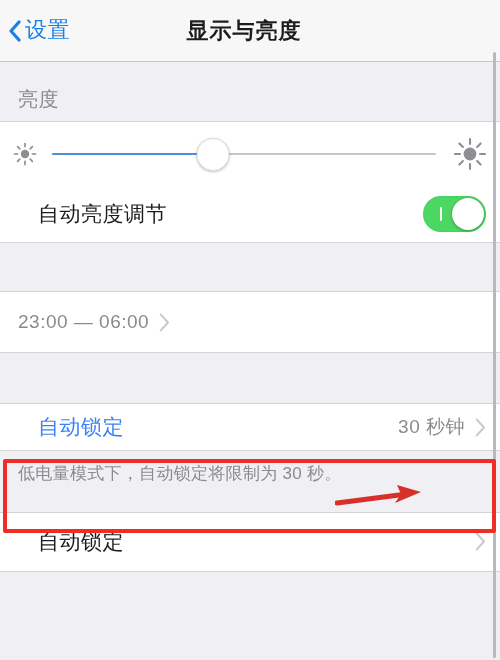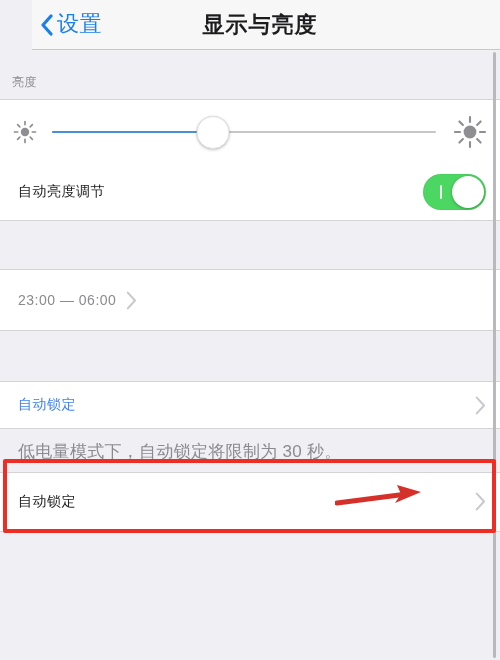--- a/index.html
+++ b/index.html
@@ -20,26 +20,25 @@
     position: relative;
     width: 500px;
     height: 660px;
     background: #efeff4;
     overflow: hidden;
   }
 
   
   .navbar {
     position: relative;
-    height: 50px;
+    height: 62px;
     background: #f7f7f8;
     border-bottom: 1px solid #c8c7cc;
     display: flex;
     align-items: center;
-    margin-left: 32px;
   }
 
   .back-button {
     display: flex;
     align-items: center;
     gap: 4px;
     padding-left: 8px;
     cursor: pointer;
     height: 100%;
   }
@@ -65,22 +64,22 @@
     text-align: center;
     font-size: 22px;
     font-weight: 600;
     color: #1c1c1e;
     letter-spacing: 1px;
     pointer-events: none;
   }
 
   
   .section-header {
-    padding: 24px 18px 8px 12px;
-    font-size: 12px;
+    padding: 24px 18px 8px 18px;
+    font-size: 20px;
     color: #8a8a8f;
     background: #efeff4;
     letter-spacing: 0.5px;
   }
 
   .gap {
     background: #efeff4;
   }
 
   .group {
@@ -100,29 +99,30 @@
 
   .row + .row::before {
     content: "";
     position: absolute;
     left: 18px; right: 0; top: 0;
     height: 1px;
     background: #d3d3d6;
   }
 
   .row-label {
-    font-size: 14px;
+    font-size: 21px;
     color: #1c1c1e;
     letter-spacing: 0.5px;
     flex: 1 1 auto;
+    margin-left: 20px;
   }
   .row-label.disabled { color: #3b82f6; }
 
   .row-value {
-    font-size: 14px;
+    font-size: 19px;
     color: #8a8a8f;
     letter-spacing: 0.5px;
     margin-right: 10px;
     white-space: nowrap;
   }
 
   .chevron {
     width: 11px;
     height: 19px;
     flex: none;
@@ -207,21 +207,21 @@
     top: 11px;
     width: 2px;
     height: 14px;
     background: rgba(255,255,255,0.92);
     border-radius: 1px;
   }
 
   
   .footer-note {
     background: #efeff4;
-    padding: 12px 18px 8px 18px;
+    padding: 12px 18px 26px 18px;
     font-size: 17px;
     color: #8a8a8f;
     line-height: 1.35;
     letter-spacing: 0.3px;
   }
 
   
   .annot-box {
     position: absolute;
     border: 4px solid #ee2d24;
@@ -323,20 +323,21 @@
       </svg>
     </div>
   </div>
 
   <div class="gap" style="height:50px"></div>
 
   <div class="group">
 
     <div class="row" style="min-height:46px">
       <span class="row-label disabled">自动锁定</span>
+      <span class="row-value">30 秒钟</span>
       <svg class="chevron" viewBox="0 0 11 19">
         <polyline points="1.8,1.6 9,9.5 1.8,17.4" fill="none" stroke="#c7c7cc" stroke-width="2.1" stroke-linecap="round" stroke-linejoin="round"></polyline>
       </svg>
     </div>
 
 
   </div>
 
   <div class="footer-note">低电量模式下，自动锁定将限制为 30 秒。</div>
 

